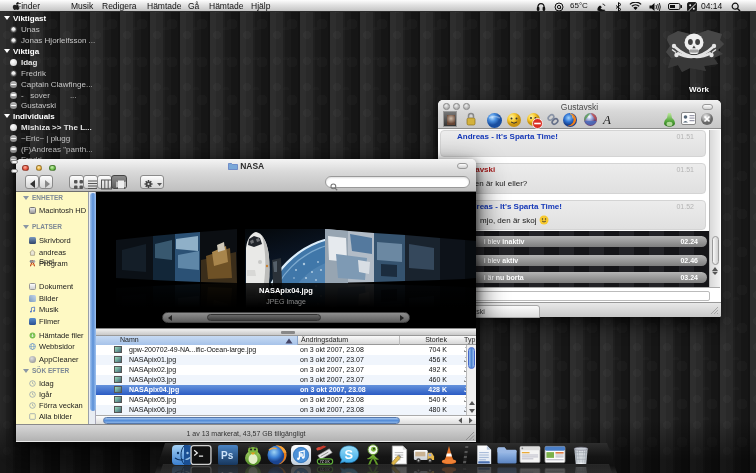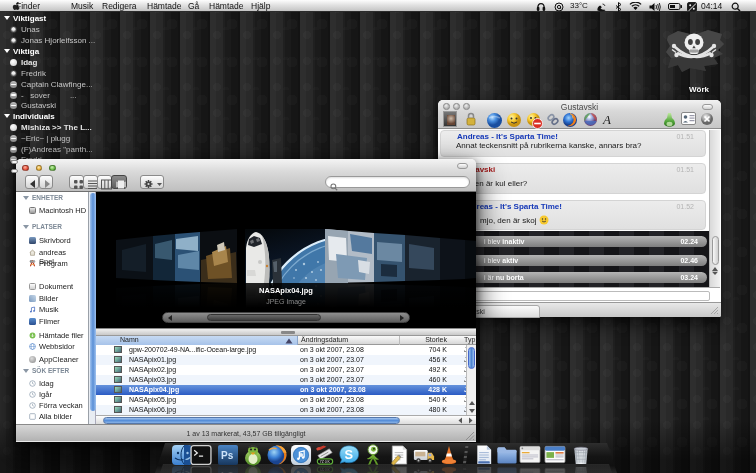--- a/index.html
+++ b/index.html
@@ -54,21 +54,21 @@
 
 #finder{position:absolute;left:16px;top:159px;width:460px;height:283px;z-index:5;border-radius:5px 5px 0 0;background:#e8e8e8;box-shadow:0 12px 30px rgba(0,0,0,0.85), 0 3px 8px rgba(0,0,0,0.6)}
 #finder .top{position:absolute;left:0;top:0;width:460px;height:33px;border-radius:5px 5px 0 0;
 background:linear-gradient(#f4f4f4,#d9d9d9 40%,#bfbfbf);border-bottom:1px solid #6f6f6f}
 #finder .ttl{position:absolute;top:1.5px;width:100%;text-align:center;font-size:8.5px;color:#2d2d2d;font-weight:bold}
 .tl{position:absolute;top:5.5px;width:6.5px;height:6.5px;border-radius:50%;border:0.5px solid rgba(0,0,0,0.35)}
 .tl.r{left:6px;background:radial-gradient(circle at 40% 30%,#ffb3a0,#e8543f 60%,#b33224)}
 .tl.y{left:19.5px;background:radial-gradient(circle at 40% 30%,#ffe9b0,#f0b73e 60%,#c2882a)}
 .tl.g{left:33px;background:radial-gradient(circle at 40% 30%,#c8f2b0,#6fbf4a 60%,#3f8f2a)}
 .tbtn{position:absolute;top:16px;height:14px;background:linear-gradient(#fdfdfd,#d5d5d5);border:1px solid #8a8a8a;border-radius:3px}
-#finder .side{position:absolute;left:0;top:33px;width:73px;height:232px;background:#ffffff;border-right:1px solid #9aa0a8}
+#finder .side{position:absolute;left:0;top:33px;width:73px;height:232px;background:#fef9c3;border-right:1px solid #9aa0a8}
 #finder .sscroll{position:absolute;left:73px;top:33px;width:7px;height:232px;background:#e8ecf2;border-right:1px solid #aab;}
 #finder .sthumb{position:absolute;left:0.5px;top:1px;width:6px;height:218px;border-radius:3px;background:linear-gradient(90deg,#9fc2ef,#5a8fd6 50%,#9fc2ef)}
 .shdr{position:absolute;left:7px;font-size:6.5px;font-weight:bold;color:#7d8996;white-space:nowrap}
 .striangle{display:inline-block;width:0;height:0;border-left:3px solid transparent;border-right:3px solid transparent;border-top:4px solid #8a96a4;margin-right:3px;vertical-align:0.5px}
 .sitem{position:absolute;left:13px;font-size:7.5px;color:#1c1c1c;white-space:nowrap}
 .sic{display:inline-block;width:7px;height:7px;margin-right:3px;vertical-align:-1px;border-radius:1.5px}
 
 #cflow{position:absolute;left:80px;top:33px;width:380px;height:136px;background:#000;overflow:hidden}
 #cflow .lbl1{position:absolute;left:0;top:94px;width:380px;text-align:center;font-size:7.5px;font-weight:bold;color:#fff}
 #cflow .lbl2{position:absolute;left:0;top:106px;width:380px;text-align:center;font-size:7px;color:#8a8a8a}
@@ -258,21 +258,20 @@
           <stop offset="1" stop-color="#666"></stop>
         </radialGradient>
       </defs>
       <path d="M4.5 4.5 L9.5 9.5 M9.5 4.5 L4.5 9.5" stroke="#fff" stroke-width="1.6"></path>
     </svg>
 
  <div class="msgs">
   <div class="mblk" style="top:0;height:27px">
    <div class="mhdr" style="color:#1538b8">Andreas - It's Sparta Time!</div>
    <div class="mtime">01.51</div>
-   <div class="mbody">Annat teckensnitt på rubrikerna kanske, annars bra?</div>
   </div>
   <div class="mblk" style="top:33px;height:31px">
    <div class="mhdr" style="color:#a51818">Gustavski</div>
    <div class="mtime">01.51</div>
    <div class="mbody" style="top:15px;left:28px">Den är kul eller?</div>
   </div>
   <div class="mblk" style="top:70px;height:30px">
    <div class="mhdr" style="color:#1538b8;left:20px">Andreas - It's Sparta Time!</div>
    <div class="mtime">01.52</div>
    <div class="mbody" style="top:14px;left:39px">mjo, den är skoj
@@ -303,20 +302,23 @@
  <div class="tabs">
       <div class="tab">Gustavski</div>
     </div>
  <svg style="position:absolute;right:2px;bottom:2px" width="9" height="9" viewBox="0 0 9 9">
       <path d="M8 1 L1 8 M8 4 L4 8 M8 7 L7 8" stroke="#999" stroke-width="0.8"></path>
     </svg>
 </div>
 
 <div id="finder">
  <div class="top"></div>
+ <div class="ttl"><svg width="10" height="8" viewBox="0 0 10 8" style="vertical-align:-1px">
+        <path d="M0.5 1.5 h3 l1 1 h5 v5 h-9z" fill="#7aa8d8" stroke="#46b" stroke-width="0.6"></path>
+      </svg> NASA</div>
  <div class="tl r"></div>
     <div class="tl y"></div>
     <div class="tl g"></div>
  <div style="position:absolute;right:8px;top:3.5px;width:11px;height:6px;border-radius:3px;background:linear-gradient(#fefefe,#cfcfcf);border:0.5px solid #999"></div>
  <div class="tbtn" style="left:9px;width:14px"><svg width="12" height="12" viewBox="0 0 12 12" style="margin:0.5px 0 0 1px">
         <path d="M8 2 L3 6 L8 10z" fill="#333"></path>
       </svg></div>
  <div class="tbtn" style="left:23px;width:14px"><svg width="12" height="12" viewBox="0 0 12 12" style="margin:0.5px 0 0 1px">
         <path d="M4 2 L9 6 L4 10z" fill="#888"></path>
       </svg></div>
@@ -955,21 +957,21 @@
  <svg class="mi" style="left:536px;top:1.5px" width="10" height="10" viewBox="0 0 10 10">
       <path d="M1.8 6 Q1.8 1.6 5 1.6 Q8.2 1.6 8.2 6" fill="none" stroke="#111" stroke-width="1.2"></path>
       <rect x="0.8" y="4.8" width="2.6" height="4.2" rx="1.2" fill="#111"></rect>
       <rect x="6.6" y="4.8" width="2.6" height="4.2" rx="1.2" fill="#111"></rect>
     </svg>
  <svg class="mi" style="left:554px;top:1.5px" width="10" height="10" viewBox="0 0 10 10">
       <circle cx="5" cy="5" r="4" fill="none" stroke="#111" stroke-width="1"></circle>
       <circle cx="5" cy="5" r="1.6" fill="none" stroke="#111" stroke-width="1"></circle>
       <path d="M6.6 5 L6.6 6.8" stroke="#111" stroke-width="1"></path>
     </svg>
- <span class="mi" style="left:570px;font-size:8px">33°C</span>
+ <span class="mi" style="left:570px;font-size:8px">65°C</span>
  <svg class="mi" style="left:596px;top:1.5px" width="11" height="10" viewBox="0 0 11 10">
       <path d="M1.5 8.5 C1 6 3 3 5 4 L5.7 5.5 L4.5 6.5 C5.5 7.5 7 8 8 7.5 L9.5 8.2 C8 9.8 3 9.5 1.5 8.5z" fill="#111"></path>
       <path d="M6.5 2 Q8.5 2 9 4" stroke="#111" fill="none" stroke-width="0.8"></path>
     </svg>
  <svg class="mi" style="left:615px;top:1.5px" width="7" height="10" viewBox="0 0 7 10">
       <path d="M3.5 0.5 L3.5 9.5 M3.5 0.5 L6 2.5 L1 6.5 M3.5 9.5 L6 7.5 L1 3.5" stroke="#111" stroke-width="1" fill="none"></path>
     </svg>
  <svg class="mi" style="left:629px;top:2px" width="13" height="9" viewBox="0 0 13 9">
       <path d="M6.5 8 L4.3 5.8 A3.2 3.2 0 0 1 8.7 5.8z" fill="#111"></path>
       <path d="M2.8 4.3 A5.5 5.5 0 0 1 10.2 4.3" stroke="#111" stroke-width="1.2" fill="none"></path>

